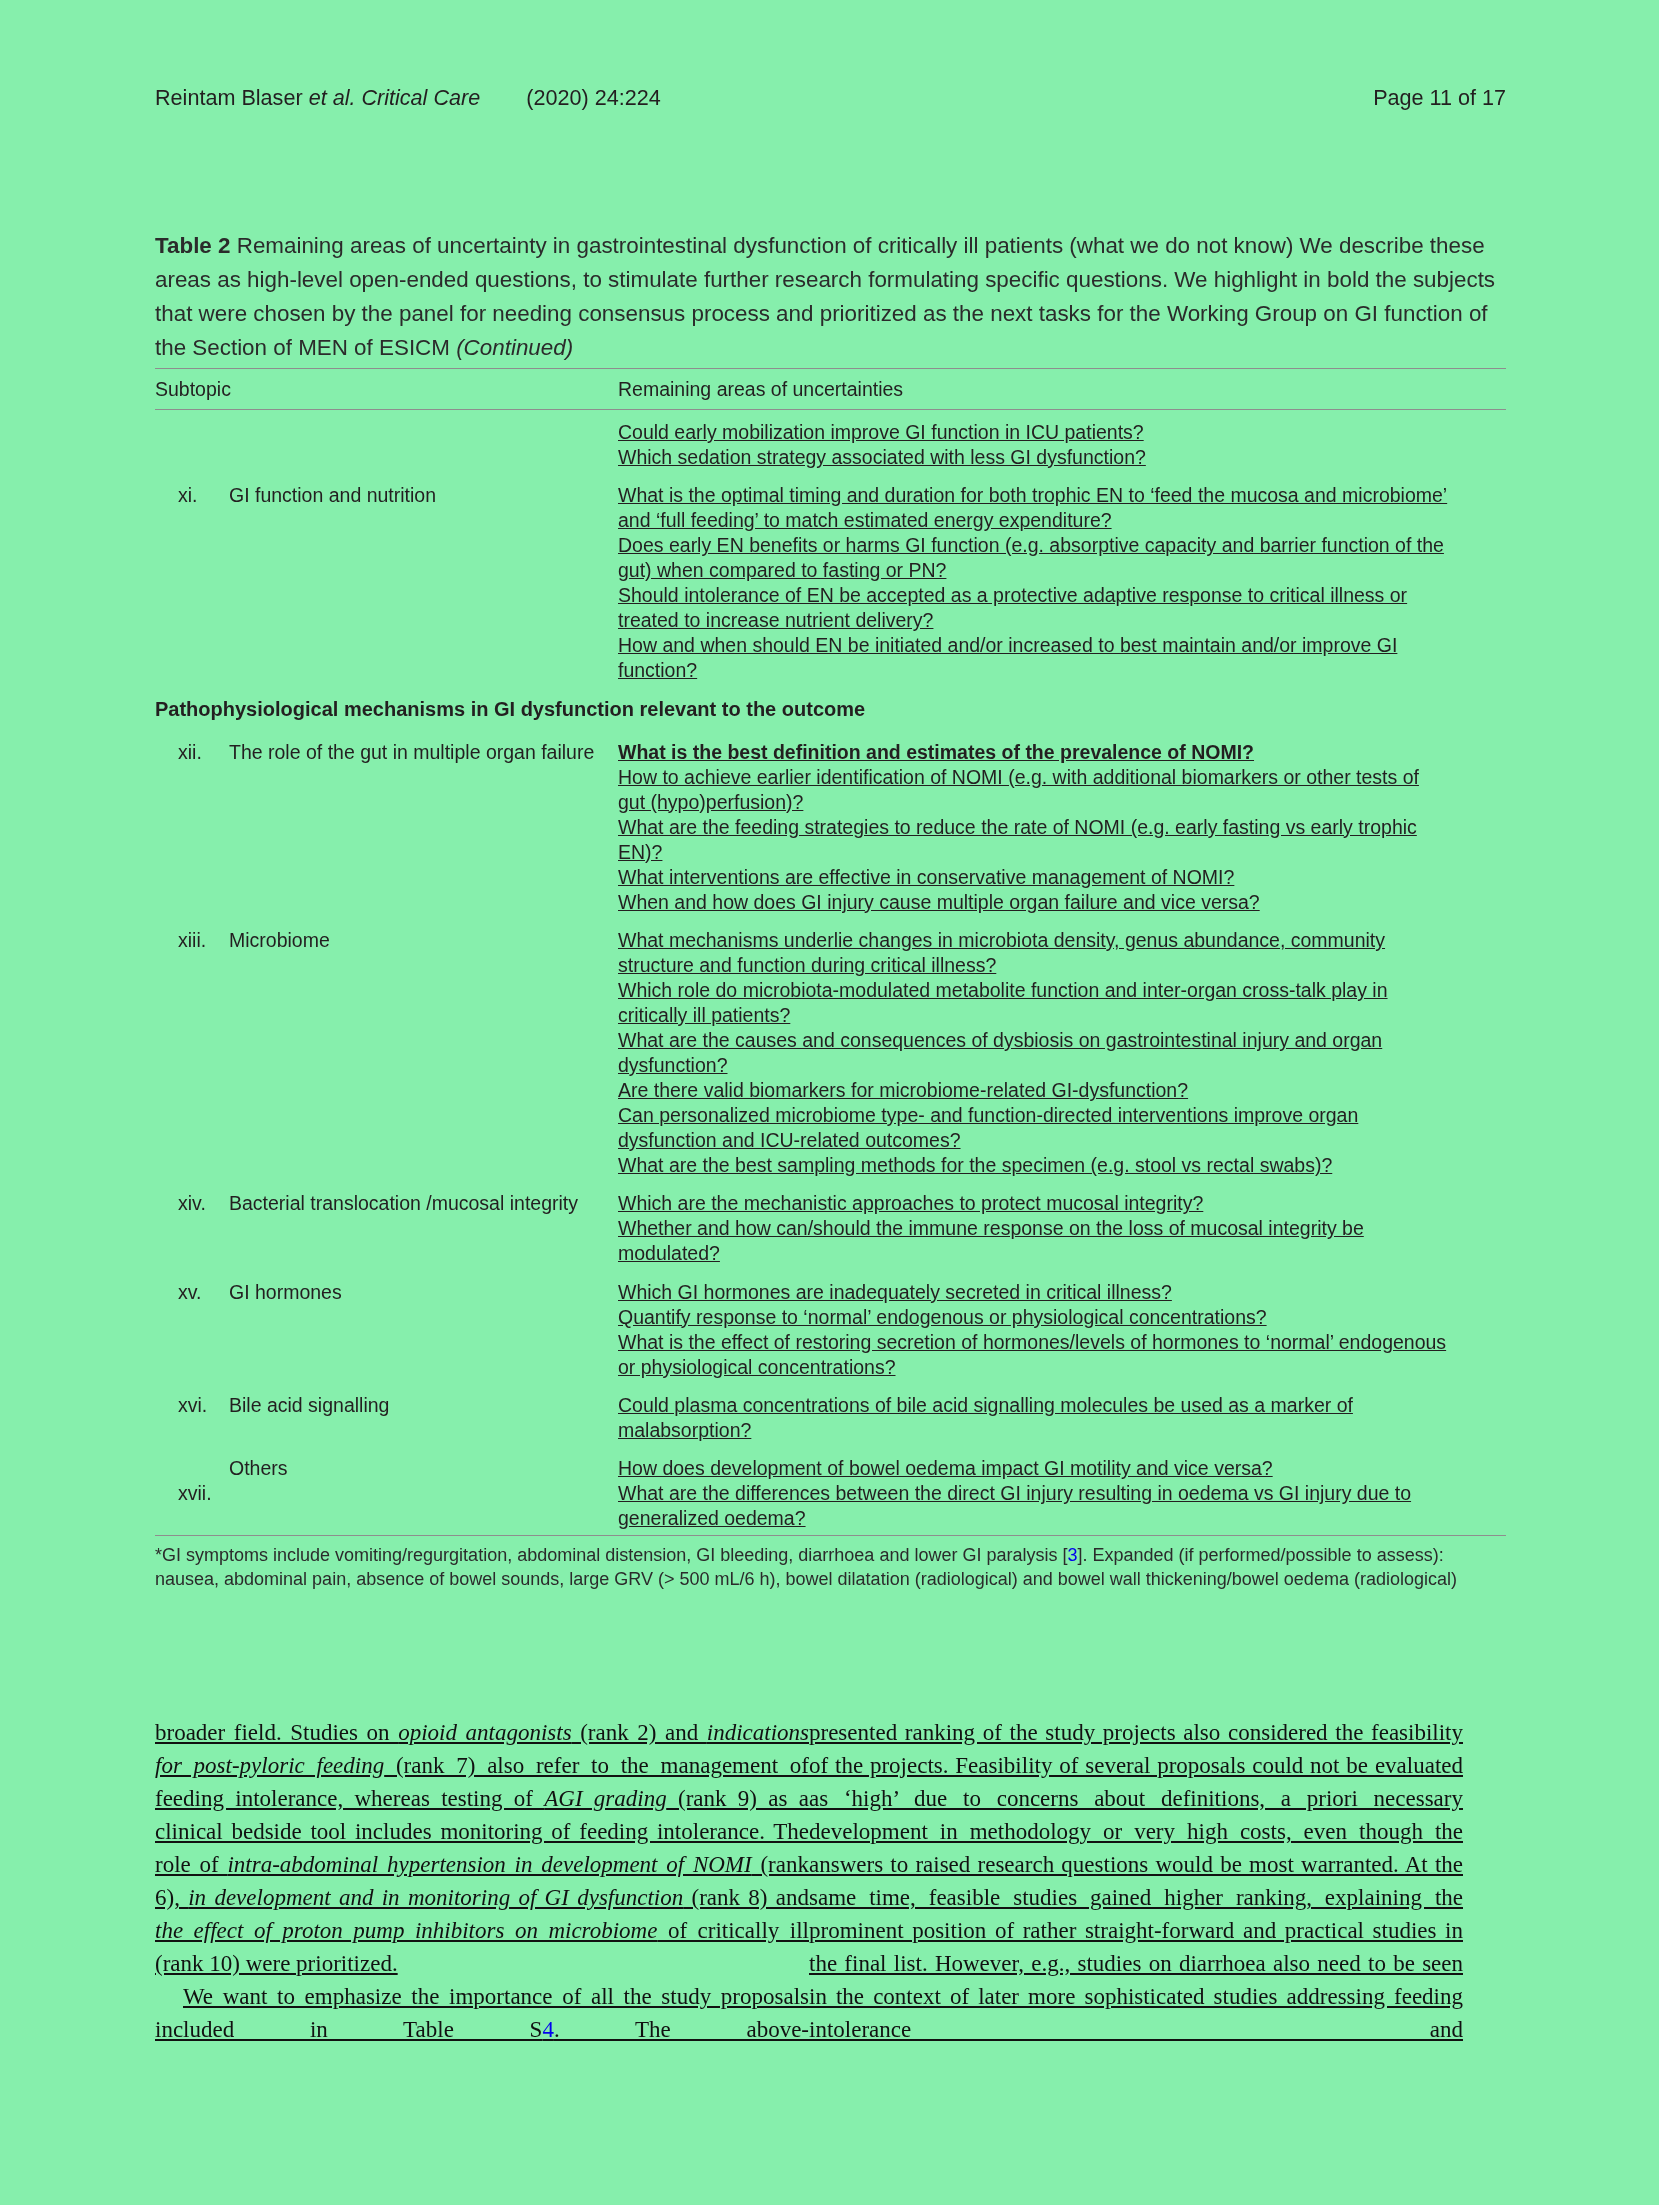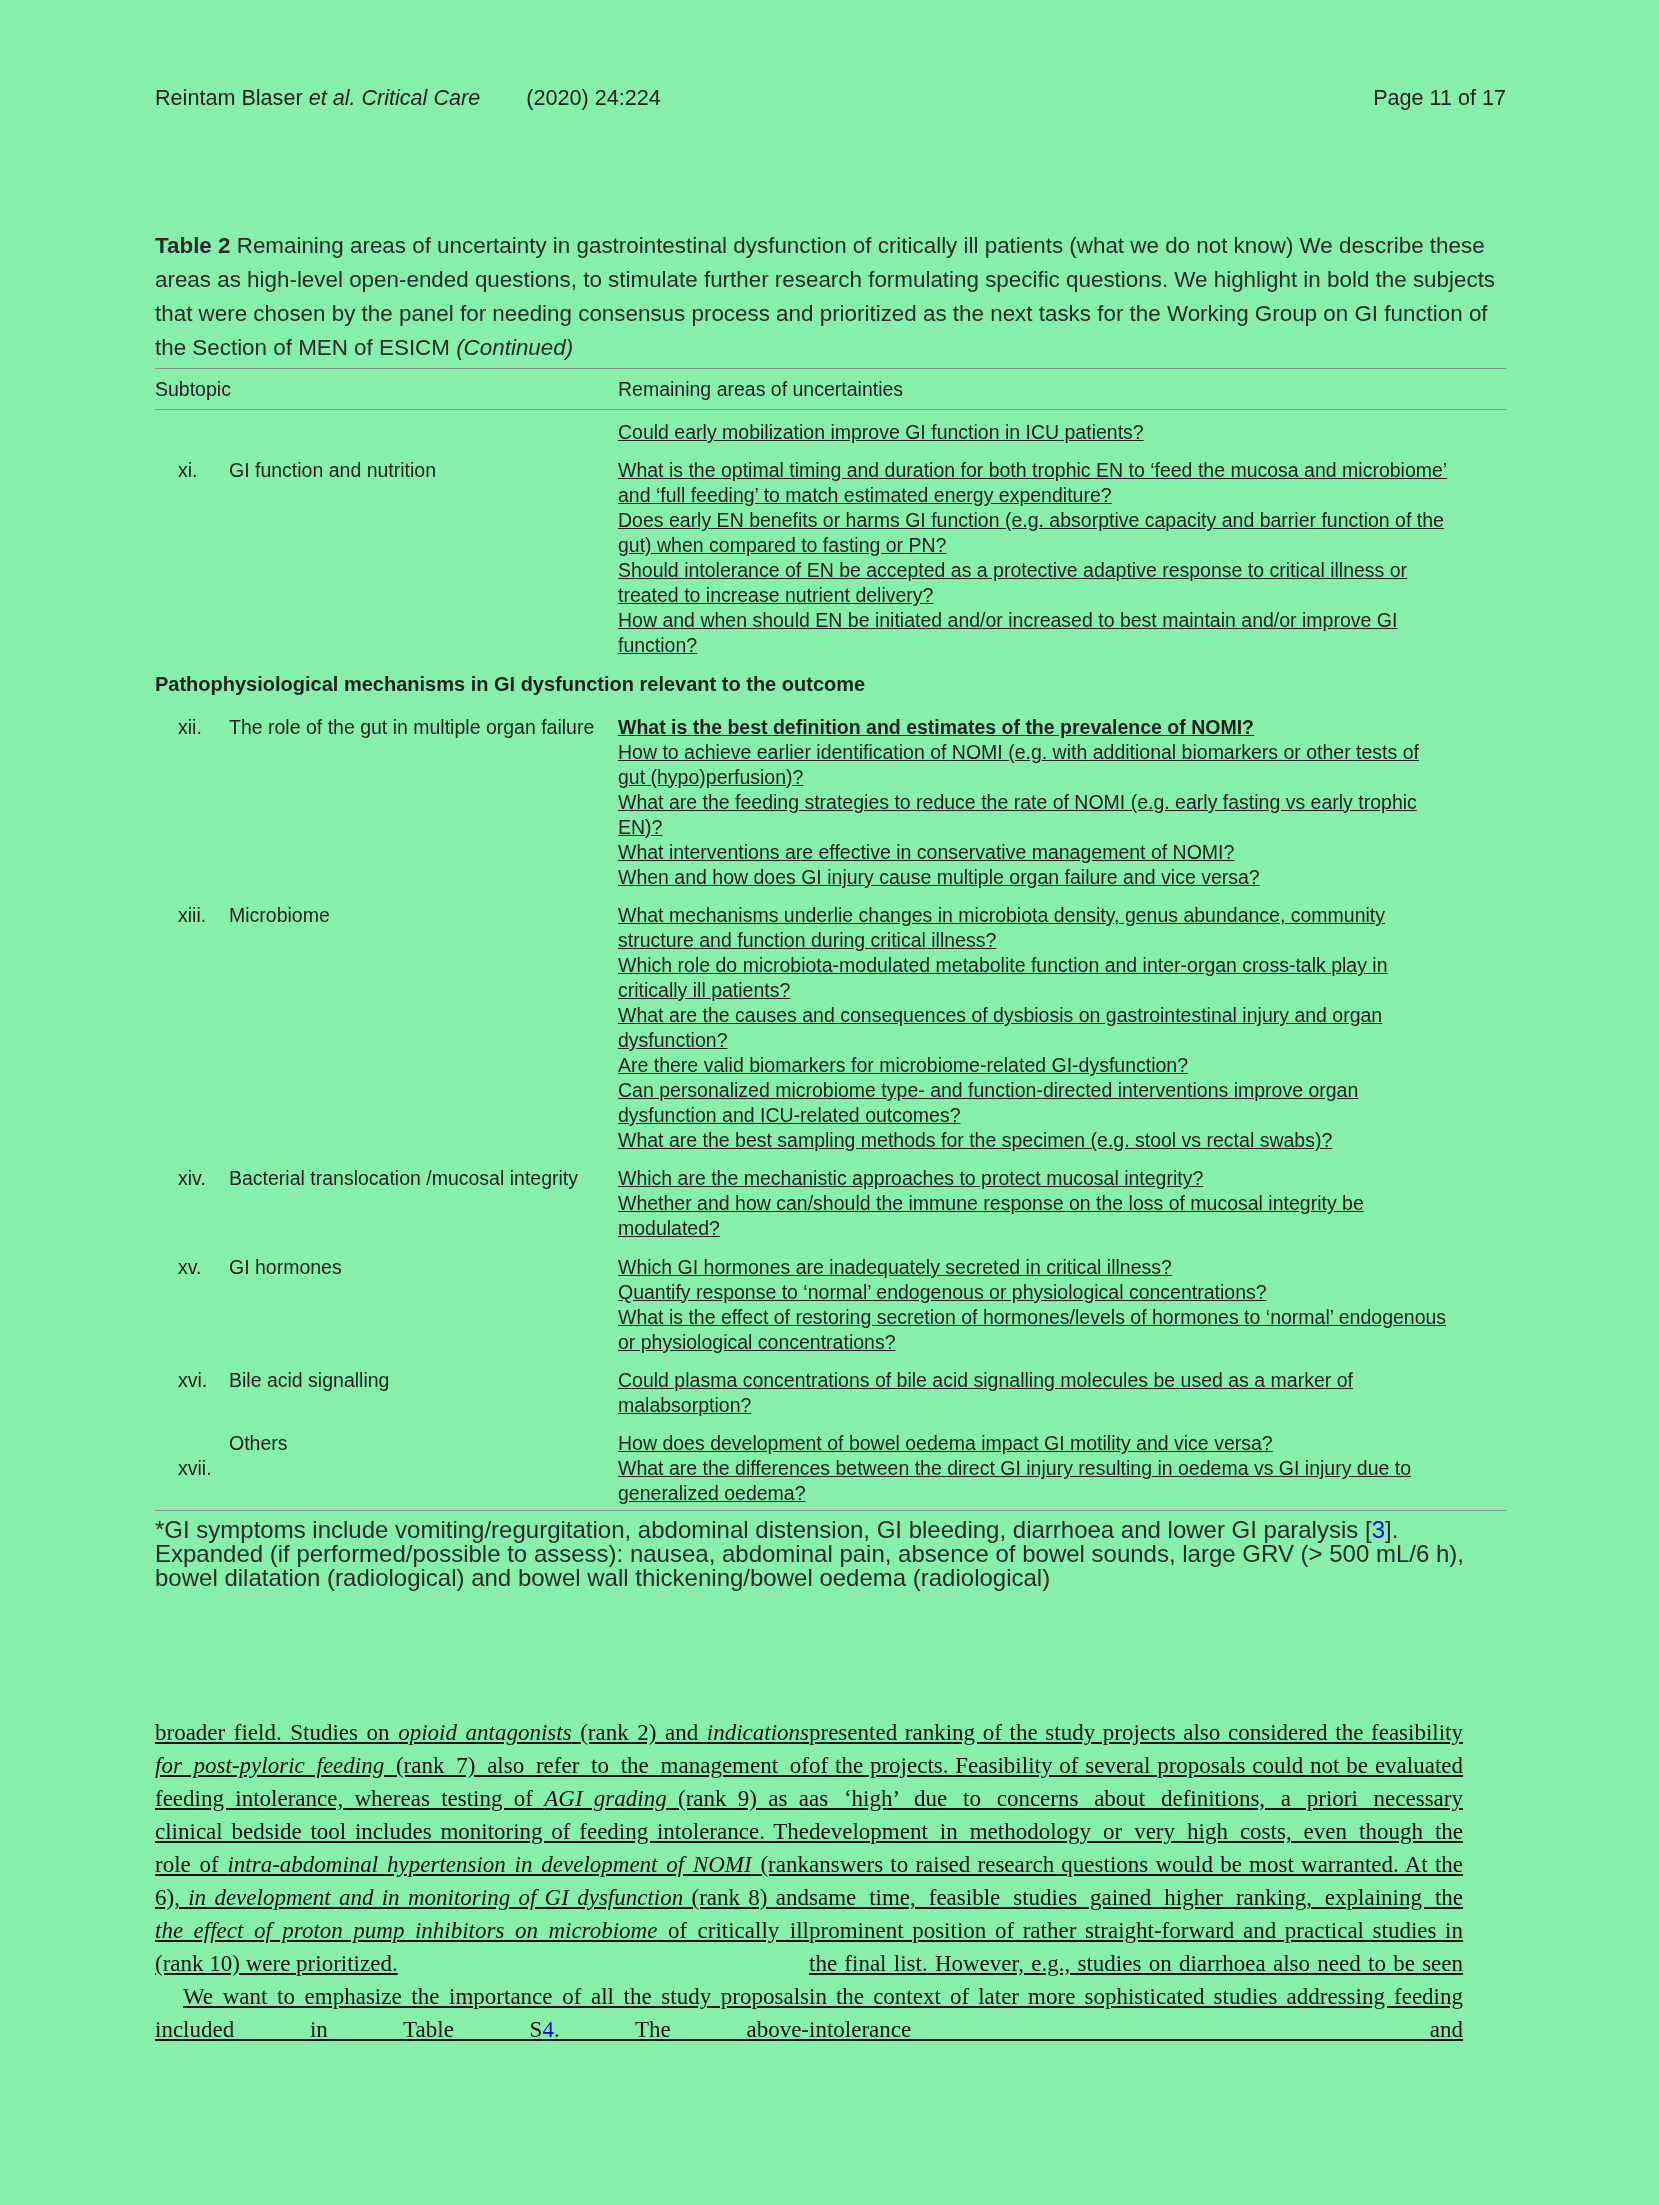--- a/index.html
+++ b/index.html
@@ -24,21 +24,21 @@
   .t-row{display:grid;grid-template-columns:463px 830px;padding:10px 0 3.3px 0;}
   .t-col1{display:grid;grid-template-columns:51px 1fr;padding-left:23px;align-content:start;}
   .t-num{font-weight:normal;}
   .t-num.bold{font-weight:normal;}
   .t-num.drop{padding-top:25px;}
   .t-sub{padding-right:16.6px;}
   .q{font-weight:normal;text-decoration:underline;}
   .q.bold{font-weight:bold;}
   .section-heading{font-weight:bold;font-size:20px;padding:10px 0 8.3px 0;}
   
-  .footnote{padding-top:7.5px;font-size:24px;line-height:24px;color:#2b2b2b;width:1351px;}
+  .footnote{padding-top:7.5px;font-size:18px;line-height:24px;color:#2b2b2b;width:1351px;}
   
   .bodycols{top:1716px;left:155px;width:1351px;display:flex;
     font-family:"Liberation Serif",serif;color:#111111;font-size:23px;line-height:33px;text-decoration:underline;}
   .bcol{width:654px;text-align:justify;hyphens:none;}
   .bcol p{margin:0;}
   .bcol p.indent{text-indent:28px;}
   .bcol p.just-last{text-align-last:justify;}
   .it{font-style:italic;}
   .bd{font-weight:bold;}
   .lnk{color:#0202ee;}
@@ -65,20 +65,21 @@
     </div>
     <div class="rule"></div>
     <div id="tbl-rows">
         <div class="t-row">
           <div class="t-col1">
             <div class="t-num"></div>
             <div class="t-sub"></div>
           </div>
           <div>
             <div class="q">Could early mobilization improve GI function in ICU patients?</div>
+            <div class="q">Which sedation strategy associated with less GI dysfunction?</div>
           </div>
         </div>
         <div class="t-row">
           <div class="t-col1">
             <div class="t-num bold">xi.</div>
             <div class="t-sub">GI function and nutrition</div>
           </div>
           <div>
             <div class="q">What is the optimal timing and duration for both trophic EN to ‘feed the mucosa and microbiome’ and ‘full feeding’ to match estimated energy expenditure?</div>
             <div class="q">Does early EN benefits or harms GI function (e.g. absorptive capacity and barrier function of the gut) when compared to fasting or PN?</div>

